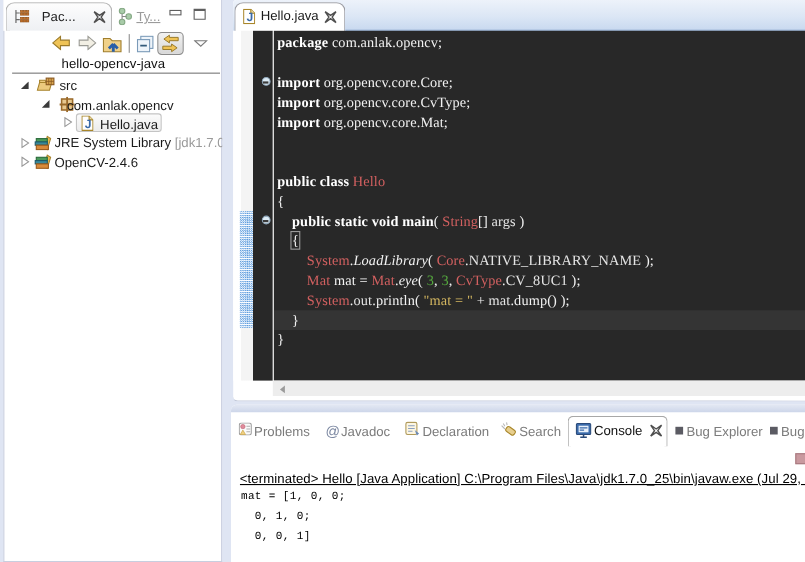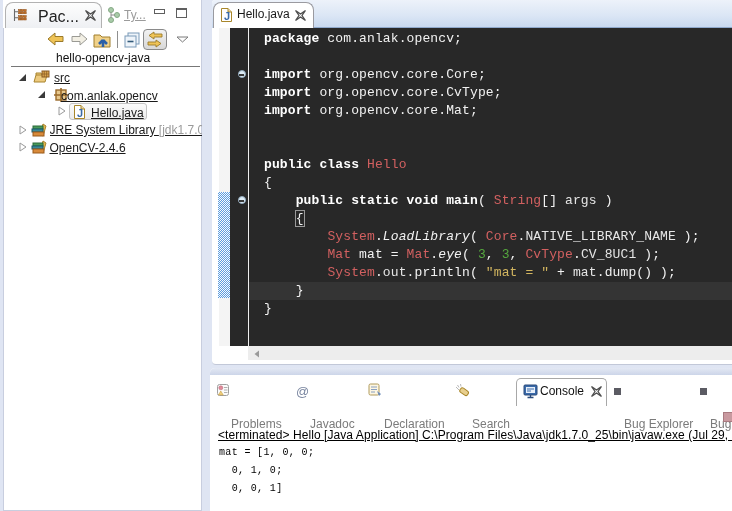--- a/index.html
+++ b/index.html
@@ -4,58 +4,58 @@
 <style>
 * { margin:0; padding:0; box-sizing:border-box; }
 html,body { width:732px; height:511px; overflow:hidden; }
 body { font-family:"Liberation Sans", sans-serif; background:#dfe5f3; position:relative; }
 .abs { position:absolute; }
 
 
 #leftpanel { left:3px; top:0; width:199px; height:511px; background:#fff; border:1px solid #c8cedf; border-top:none; }
 #ltabrow { left:3px; top:0; width:197px; height:28px; background:#fff; }
 #pactab { left:5px; top:2px; width:97px; height:26px; background:linear-gradient(#fdfdfd,#eef0f3); border:1px solid #b2b2b2; border-bottom:none; border-radius:8px 8px 0 0; }
-.tabtxt { font-size:16px; color:#222; }
+.tabtxt { font-size:12px; color:#222; }
 #tytxt { left:124px; top:8px; font-size:12px; color:#9b9b9b;text-decoration:underline; }
 
 .sep { background:#8f8f8f; width:1px; }
 #hdrline { left:11px; top:66px; width:189px; height:1px; background:#777; }
 #hdrtxt { left:12px; top:51px; font-size:12px; color:#111;margin-left:44px; }
 
-.trow { font-size:12px; color:#1a1a1a; white-space:nowrap;text-decoration:underline; }
+.trow { font-size:12px; color:#1a1a1a; white-space:nowrap; }
 .gray { color:#9a9a9a; }
 #sel { left:69px; top:103px; width:78px; height:17px; background:linear-gradient(#fbfbfb,#ececec); border:1px solid #c4c4c4; border-radius:3px; }
 
 
 #edpanel { left:212px; top:0; width:520px; height:365px; background:#fff; border-radius:3px 0 0 4px; border-bottom:1px solid #c2c8d8; }
 #edtabrow { left:212px; top:0; width:520px; height:28px; background:linear-gradient(#edf2fa 0%, #dbe6f5 55%, #c7d8ef 100%); border-radius:3px 0 0 0; }
 #edtab { left:213px; top:2px; width:101px; height:27px; background:#fff; border:1px solid #9a9aa0; border-bottom:none; border-radius:8px 8px 0 0; }
 #edtabtxt { left:237px; top:7px; font-size:12px; color:#1a1a1a; }
 #ruler1 { left:212px; top:28px; width:18px; height:318px; background:linear-gradient(90deg,#ffffff 0 7px,#f4f4f4 7px); }
 #hatch { left:218px; top:192px; width:12px; height:106px; background:repeating-conic-gradient(#5d9cdd 0% 25%, #f8fbff 0% 50%); background-size:2px 2px; }
 #foldruler { left:230px; top:28px; width:18px; height:318px; background:#282828; }
 #vline { left:248px; top:28px; width:1px; height:318px; background:#efefef; }
 #code { left:249px; top:28px; width:483px; height:318px; background:#282828; overflow:hidden; }
 #curline { left:0; top:254px; width:483px; height:18px; background:#343434; }
-pre.codepre { position:absolute; left:15px; top:2px; font-family:Liberation Mono, monospace; font-size:13px; line-height:18px; color:#f2f2f2; letter-spacing:0.12px; }
+pre.codepre { position:absolute; left:3px; top:2px; font-family:Liberation Serif, serif; font-size:13px; line-height:18px; color:#f2f2f2; letter-spacing:0.12px; }
 .kw { font-weight:bold; color:#ffffff; }
 .cls { color:#d26060; }
 .fld { color:#e5e5e5;margin-top:44px; }
 .num { color:#55a83e; }
 .str { color:#d3b660; }
 .stm { font-style:italic; }
 .bbox { outline:1px solid #9a9a9a; }
 .fold { width:8px; height:8px; border-radius:50%; background:#dcebf5; border:1px solid #90a8bc; }
 #hsb { left:248px; top:346px; width:484px; height:14px; background:#ededed; }
 
 
 #botpanel { left:210px; top:368px; width:522px; height:143px; background:#fff; border-radius:5px 0 0 0; }
 #botband { left:210px; top:368px; width:522px; height:7px; background:linear-gradient(#e3e8f3,#ccd5e9); border-radius:5px 0 0 0; }
 #bottabs { left:210px; top:375px; width:522px; height:31px; background:#fff; }
-.btxt { font-size:12px; color:#7b7b7b;margin-top:32px; }
+.btxt { font-size:12px; color:#7b7b7b; }
 #constab { left:516px; top:378px; width:91px; height:28px; background:#fff; border:1px solid #a8a8a8; border-bottom:none; border-radius:5px 5px 0 0; }
 #constxt { left:540px; top:384px; font-size:12px; color:#111; }
 .sq { width:7px; height:7px; background:#5b5b63; }
 #ctitle { left:218px; top:428px; width:518px; letter-spacing:0.07px; font-size:12px; color:#000; text-decoration:underline; white-space:nowrap; overflow:hidden; }
 #cout { left:219px; top:444px; font-family:"Liberation Mono", monospace; font-size:10px; line-height:18.2px; color:#000; letter-spacing:0.35px; }
 #toolsq { left:723px; top:412px; width:10px; height:10px; background:#c9999f; border:1px solid #a97a80; }
 </style>
 </head>
 <body>
 

